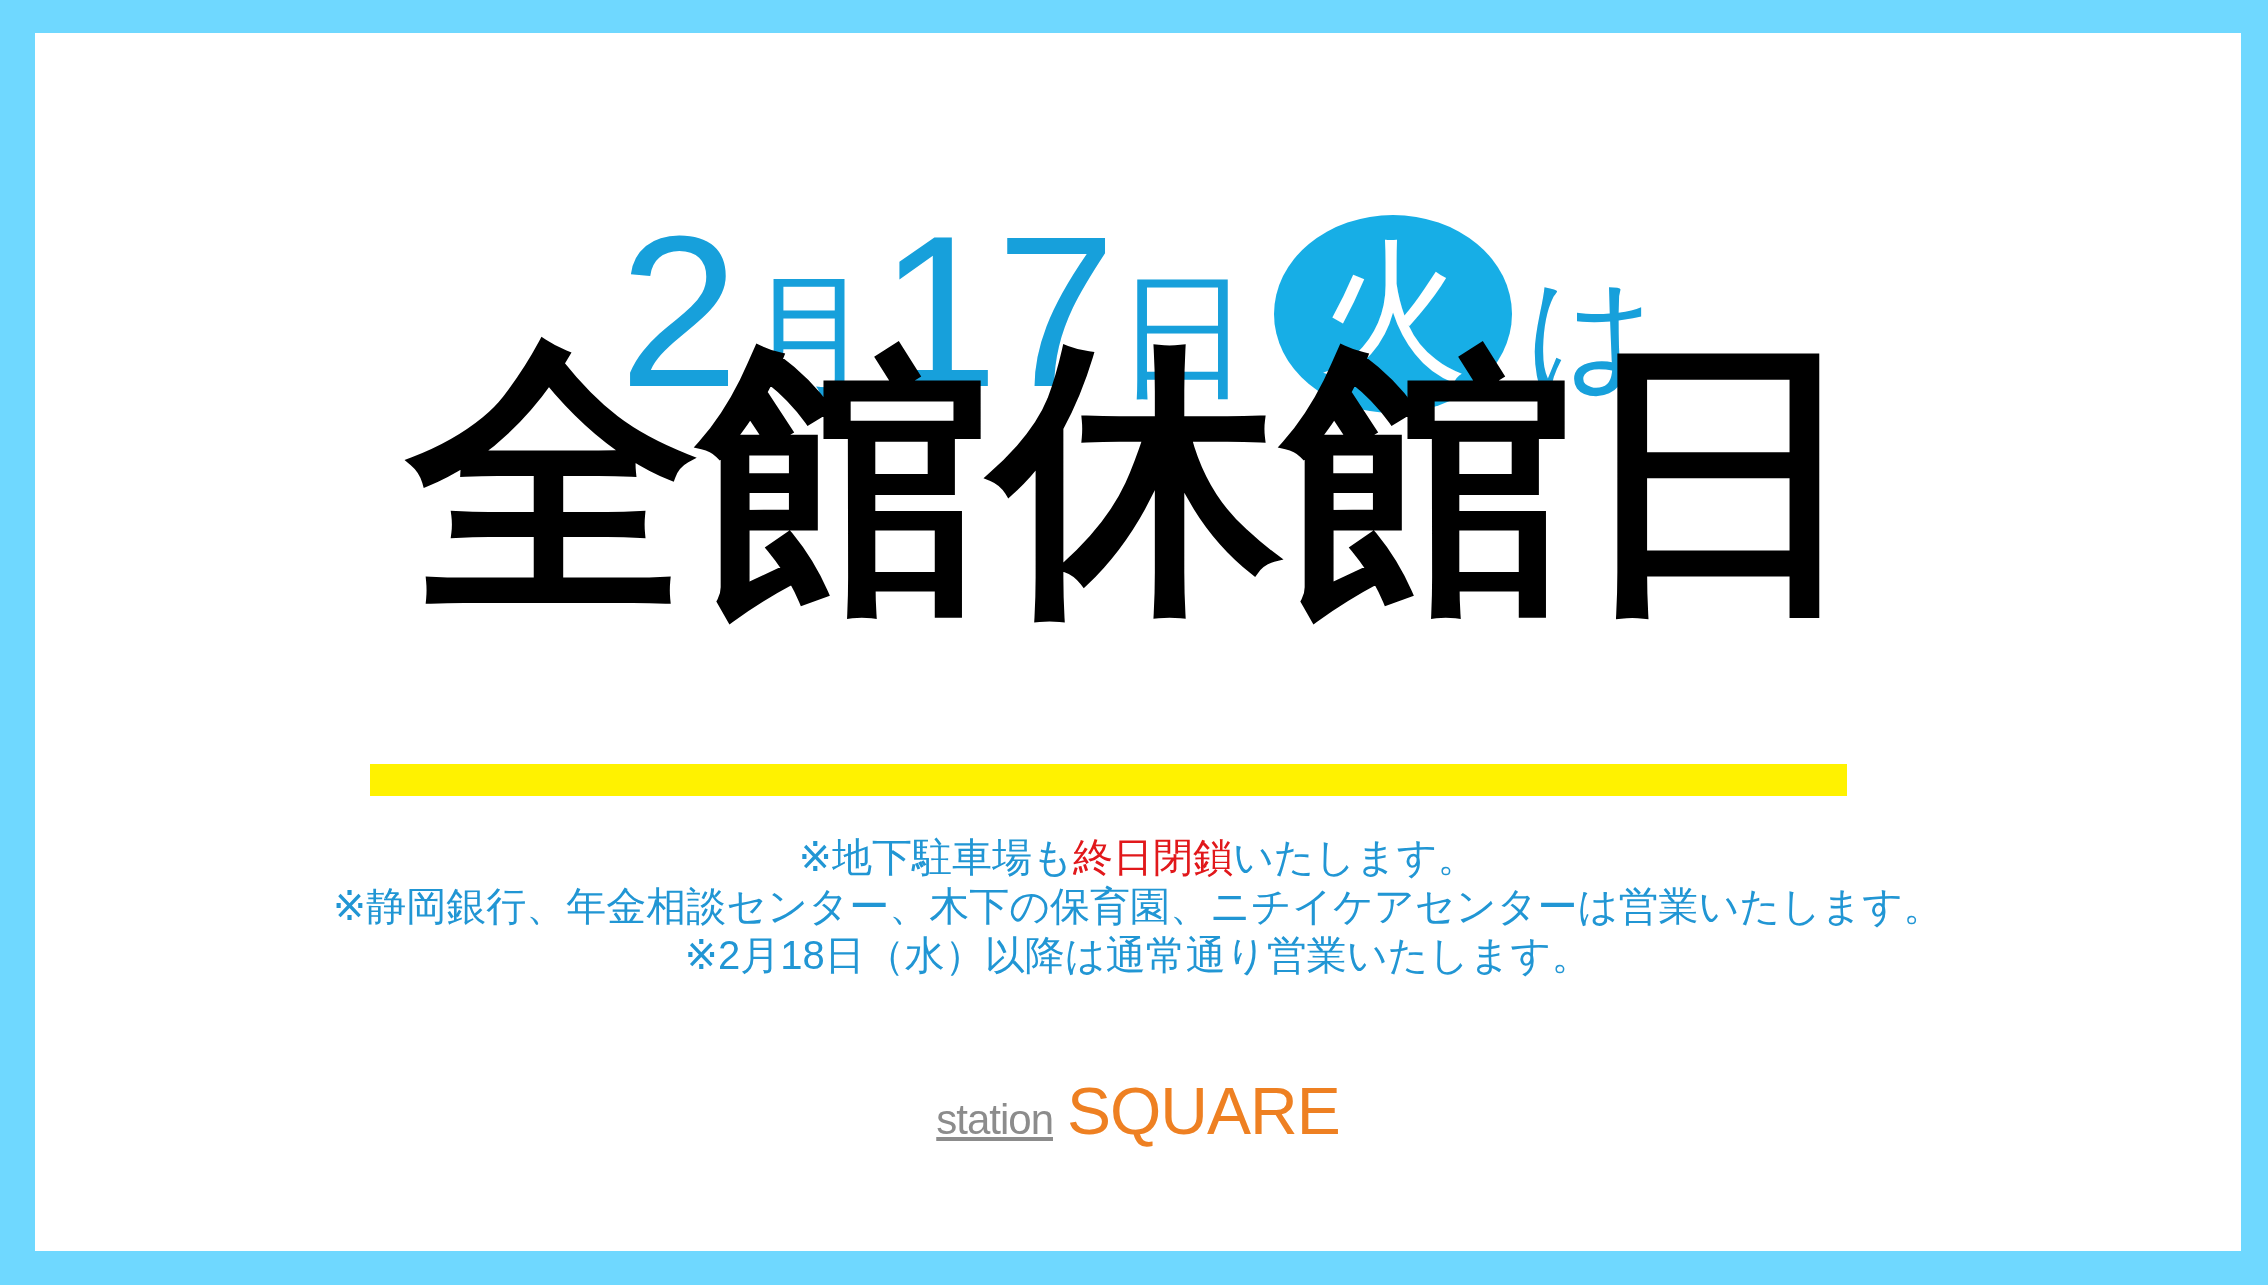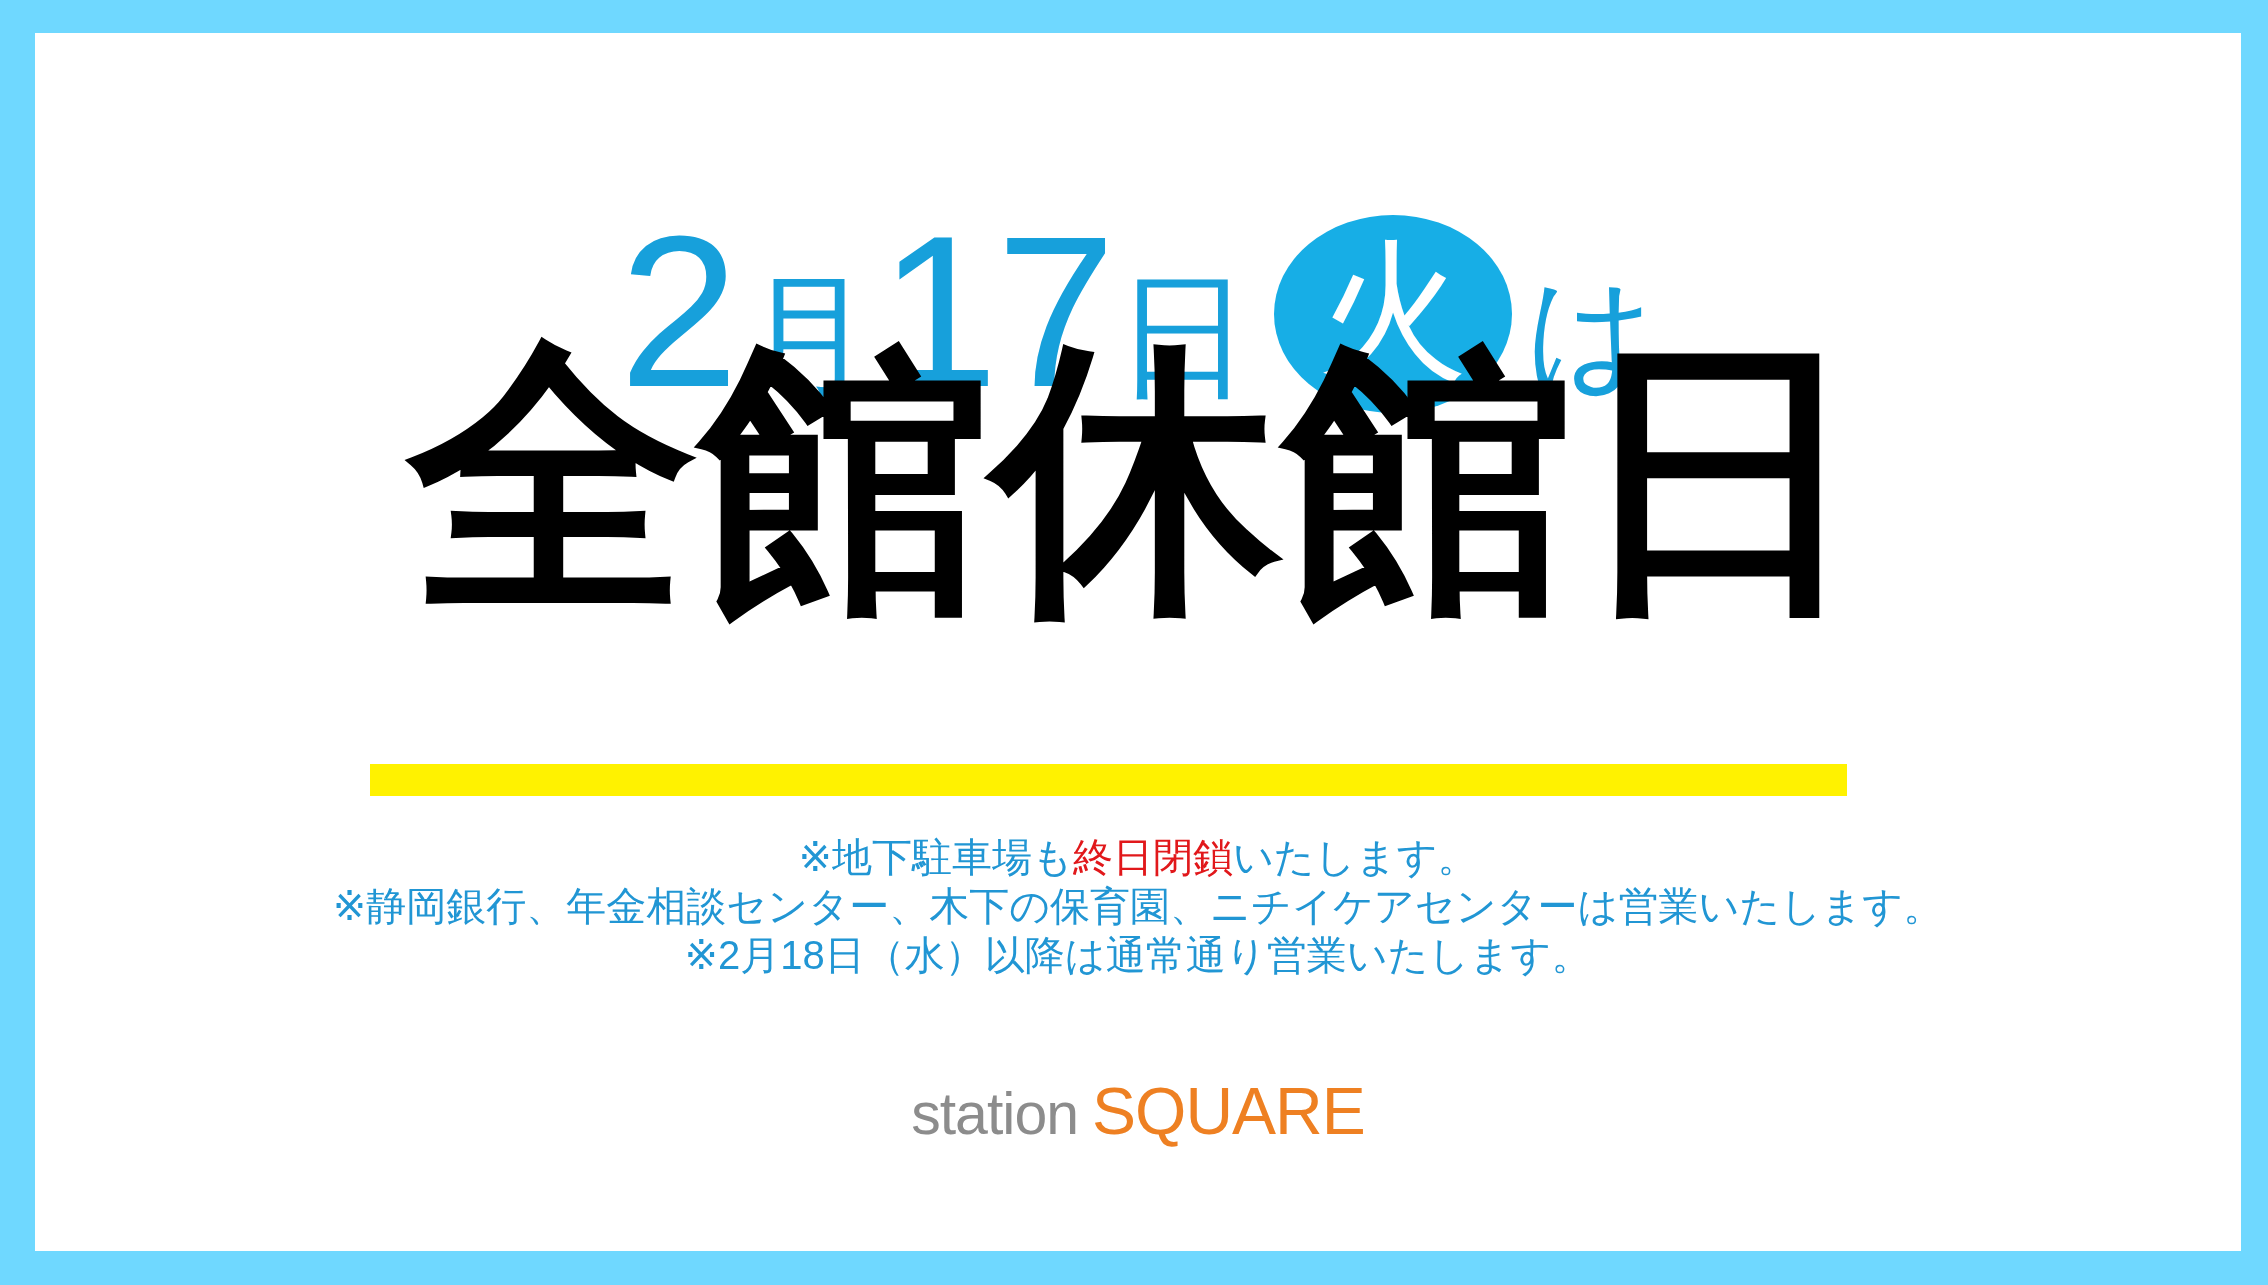--- a/index.html
+++ b/index.html
@@ -128,24 +128,25 @@
   
   .logo {
     position: absolute;
     left: 0;
     right: 0;
     top: 1040px;
     text-align: center;
     white-space: nowrap;
   }
   .logo .lg-a {
-    font-size: 59px;
+    font-size: 42px;
     font-weight: 400;
     color: #8C8C8C;
     letter-spacing: -1px;
+    text-decoration: underline;
   }
   .logo .lg-b {
     font-size: 66px;
     font-weight: 400;
     color: #EE8022;
     letter-spacing: -1px;
     margin-left: 14px;
   }
 </style>
 </head>

